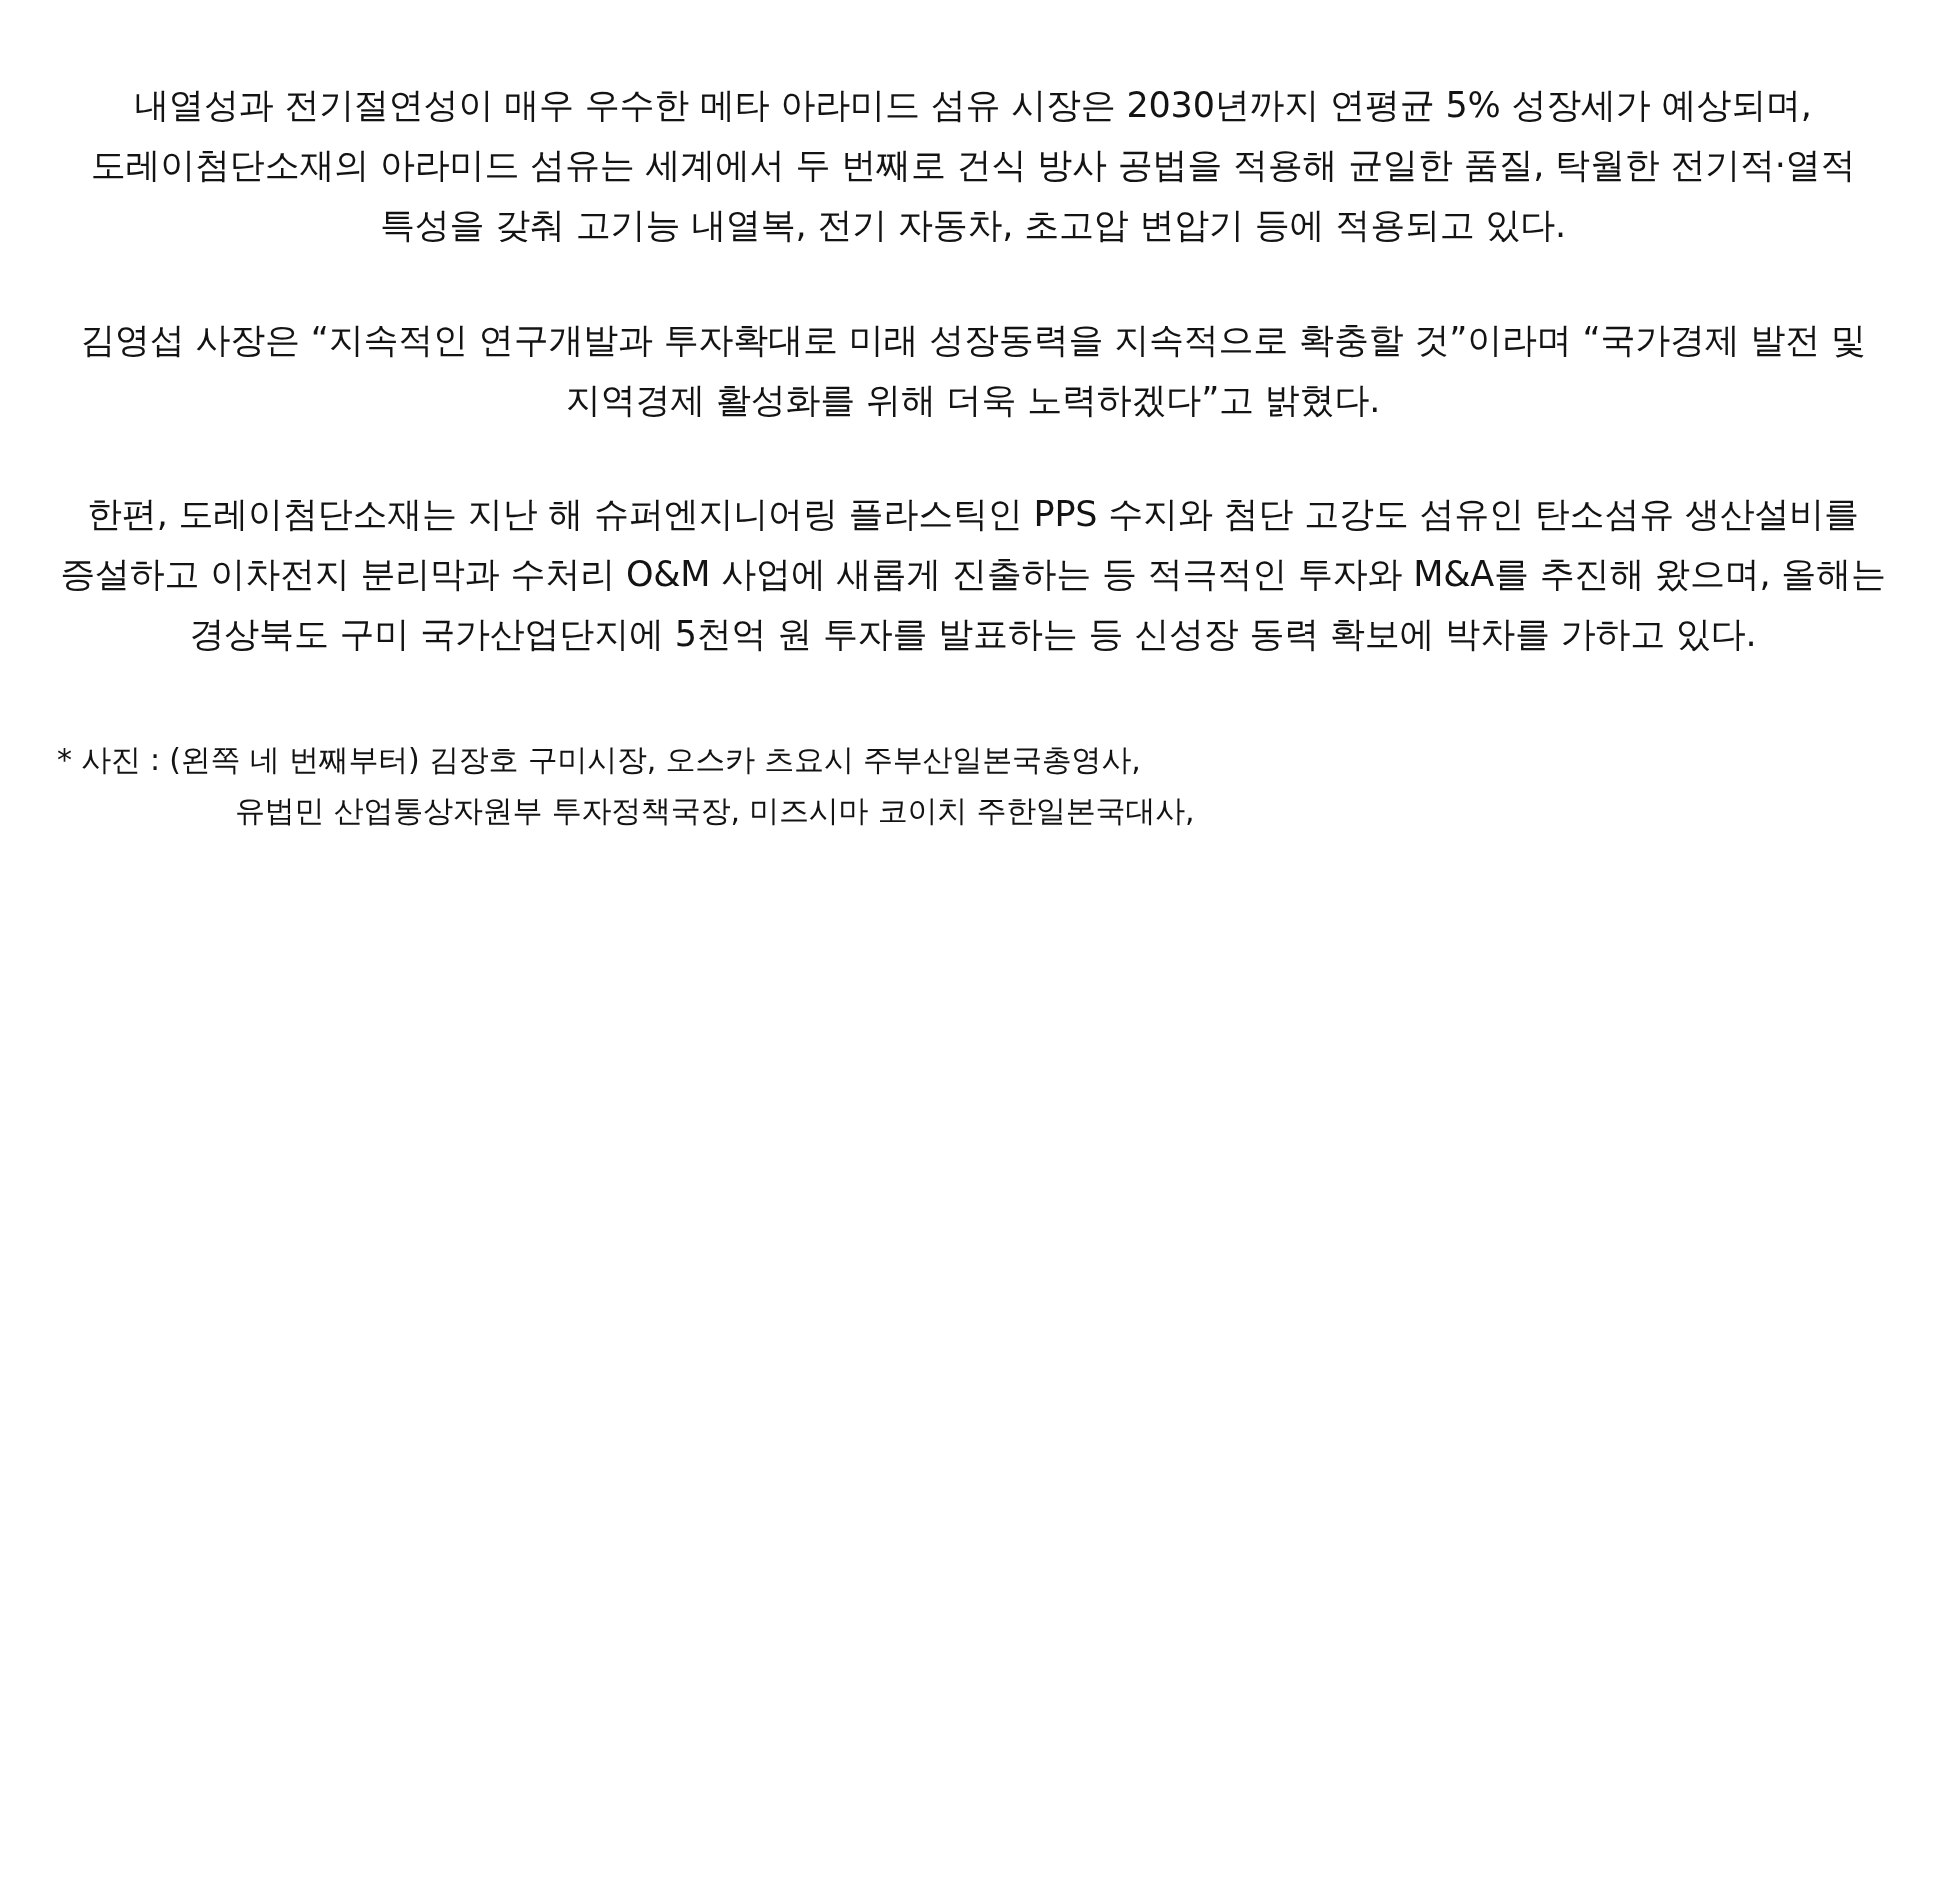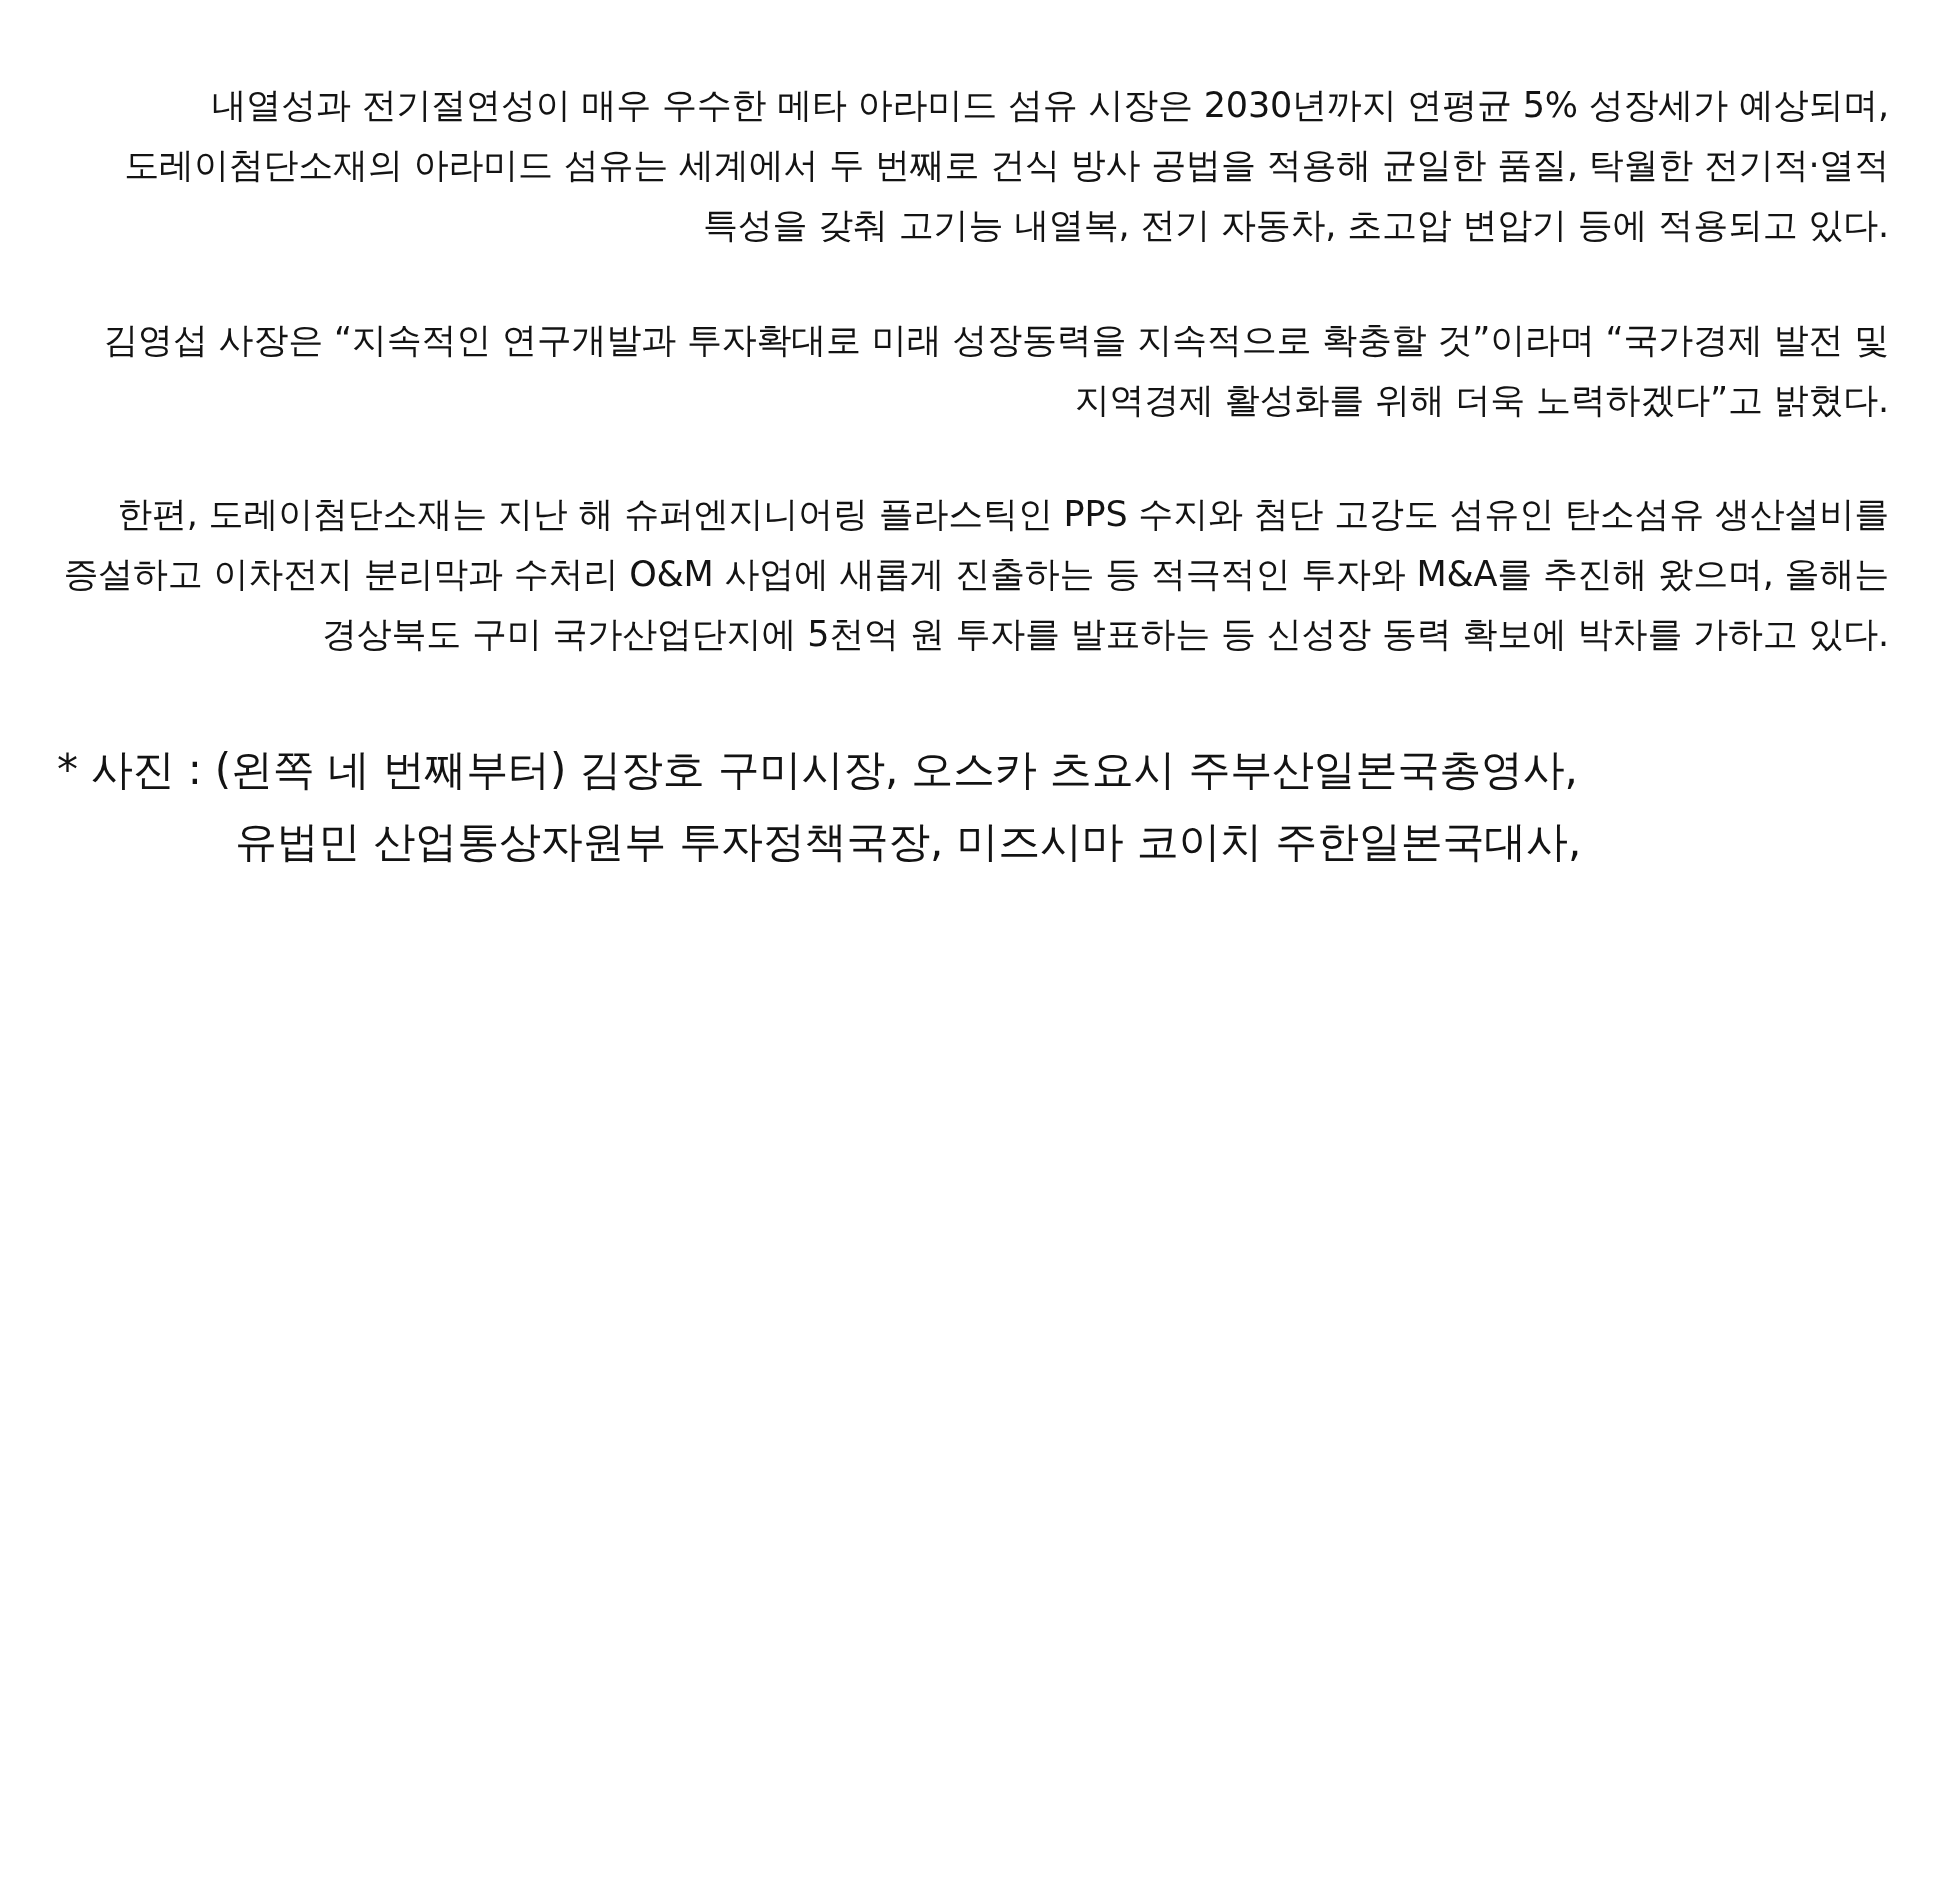--- a/index.html
+++ b/index.html
@@ -19,32 +19,32 @@
     min-height: 1896px;
     padding: 75px 63px 38px 57px;
     background: #ffffff;
   }
   .para {
     font-size: 35px;
     line-height: 1.72;
     letter-spacing: -0.2px;
     color: #131313;
     margin: 0 0 54px 0;
-    text-align: right;
+    text-align: center;
     word-break: keep-all;
     max-width: 1845px;
   }
   .para:last-child {
     margin-bottom: 0;
   }
   .caption-block {
     margin-top: 69px;
   }
   .caption-line {
-    font-size: 42px;
+    font-size: 30px;
     line-height: 1.72;
     letter-spacing: -0.2px;
     color: #131313;
     word-break: keep-all;
   }
   .caption-line.indent {
     padding-left: 178px;
   }
 </style>
 </head>

